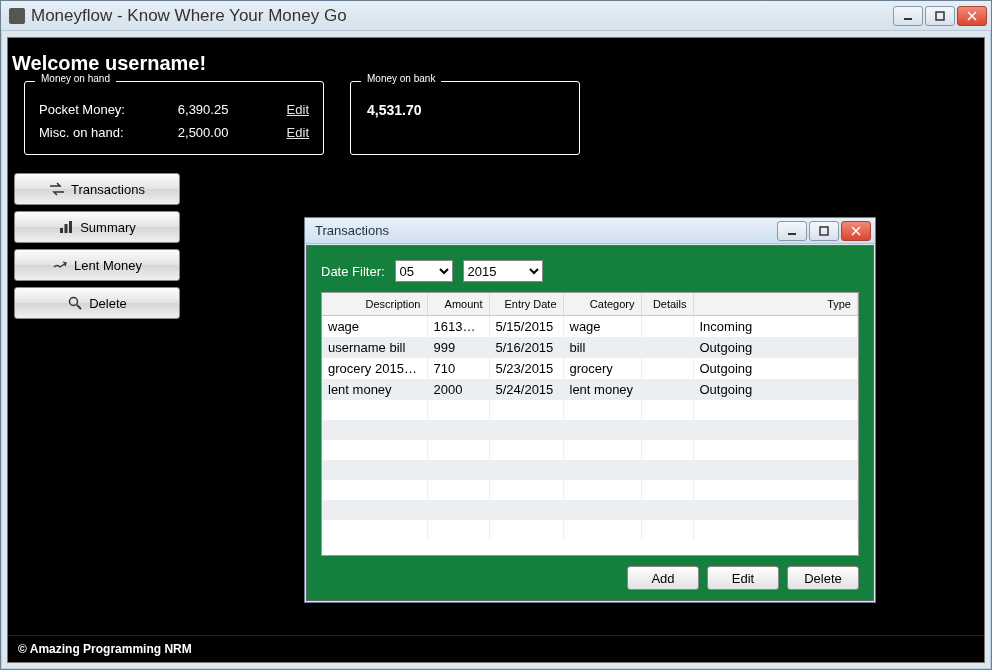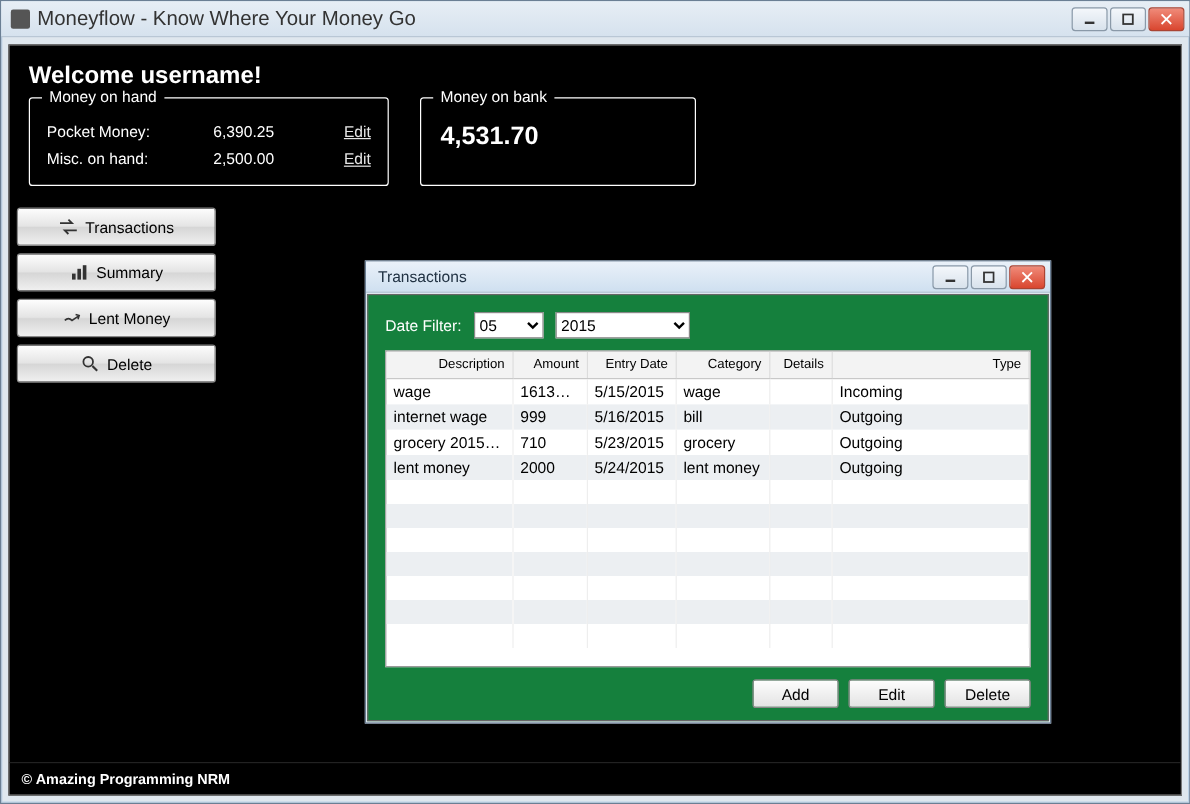--- a/index.html
+++ b/index.html
@@ -47,49 +47,49 @@
   .win-btn svg { width: 10px; height: 10px; }
   
   .client {
     flex: 1; margin: 6px;
     background: #000; border: 1px solid #777;
     position: relative; color: #fff;
     display: flex; flex-direction: column;
   }
   .welcome {
     font-size: 20px; font-weight: bold;
-    padding: 14px 16px 6px 16px;
+    padding: 14px 16px 6px 4px;
   }
   .top-panels {
     display: flex; gap: 26px; padding: 0 16px 12px 16px;
   }
   .group-box {
     position: relative;
     border: 1px solid #fff;
     border-radius: 3px;
     padding: 16px 14px 10px 14px;
     color: #fff;
   }
   .group-box .legend {
     position: absolute; top: -9px; left: 10px;
-    background: #000; padding: 0 6px; font-size: 13px;
+    background: #000; padding: 0 6px; font-size: 10px;
   }
   .money-hand { width: 300px; }
   .money-hand-row {
     display: flex; align-items: center; justify-content: space-between;
     padding: 4px 0;
   }
   .money-hand-row .label { width: 110px; }
   .money-hand-row .value { width: 80px; }
   .money-hand-row .edit-link {
     color: #e6e6e6; text-decoration: underline; cursor: pointer;
     font-size: 13px;
   }
   .money-bank { width: 230px; min-height: 66px; }
-  .money-bank .amount { font-size: 21px; font-weight: bold; padding: 4px 2px; }
+  .money-bank .amount { font-size: 14px; font-weight: bold; padding: 4px 2px; }
   .body-row { flex: 1; display: flex; overflow: hidden; }
   .sidebar {
     width: 178px;
     padding: 6px 6px;
     display: flex; flex-direction: column; gap: 6px;
   }
   .side-btn {
     height: 32px;
     border: 1px solid #888; border-radius: 3px;
     background: linear-gradient(#fdfdfd, #e4e4e4 48%, #d6d6d6 52%, #f0f0f0);
@@ -129,21 +129,21 @@
     background: #15803d; border: 1px solid #666;
     display: flex; flex-direction: column;
     padding: 14px 14px 10px 14px; color: #fff;
   }
   .filter-row { display: flex; align-items: center; gap: 10px; margin-bottom: 10px; }
   .filter-row select {
     background: #fff; color: #000; border: 1px solid #888;
     height: 22px; font-size: 13px;
   }
   .month-sel { width: 58px; }
-  .year-sel  { width: 112px; }
+  .year-sel  { width: 80px; }
   .grid {
     flex: 1; background: #fff; color: #000;
     border: 1px solid #999;
     overflow: hidden;
   }
   table { width: 100%; border-collapse: collapse; table-layout: fixed; }
   thead th {
     text-align: right; font-weight: normal;
     background: #f3f3f3; border-bottom: 1px solid #c8c8c8;
     border-right: 1px solid #dcdcdc;
@@ -316,21 +316,21 @@
                 <tbody id="tx-body">
                     <tr>
                       <td>wage</td>
                       <td>16130.95</td>
                       <td>5/15/2015</td>
                       <td>wage</td>
                       <td></td>
                       <td>Incoming</td>
                     </tr>
                     <tr class="alt">
-                      <td>internet wage</td>
+                      <td>username bill</td>
                       <td>999</td>
                       <td>5/16/2015</td>
                       <td>bill</td>
                       <td></td>
                       <td>Outgoing</td>
                     </tr>
                     <tr>
                       <td>grocery 2015-05</td>
                       <td>710</td>
                       <td>5/23/2015</td>

